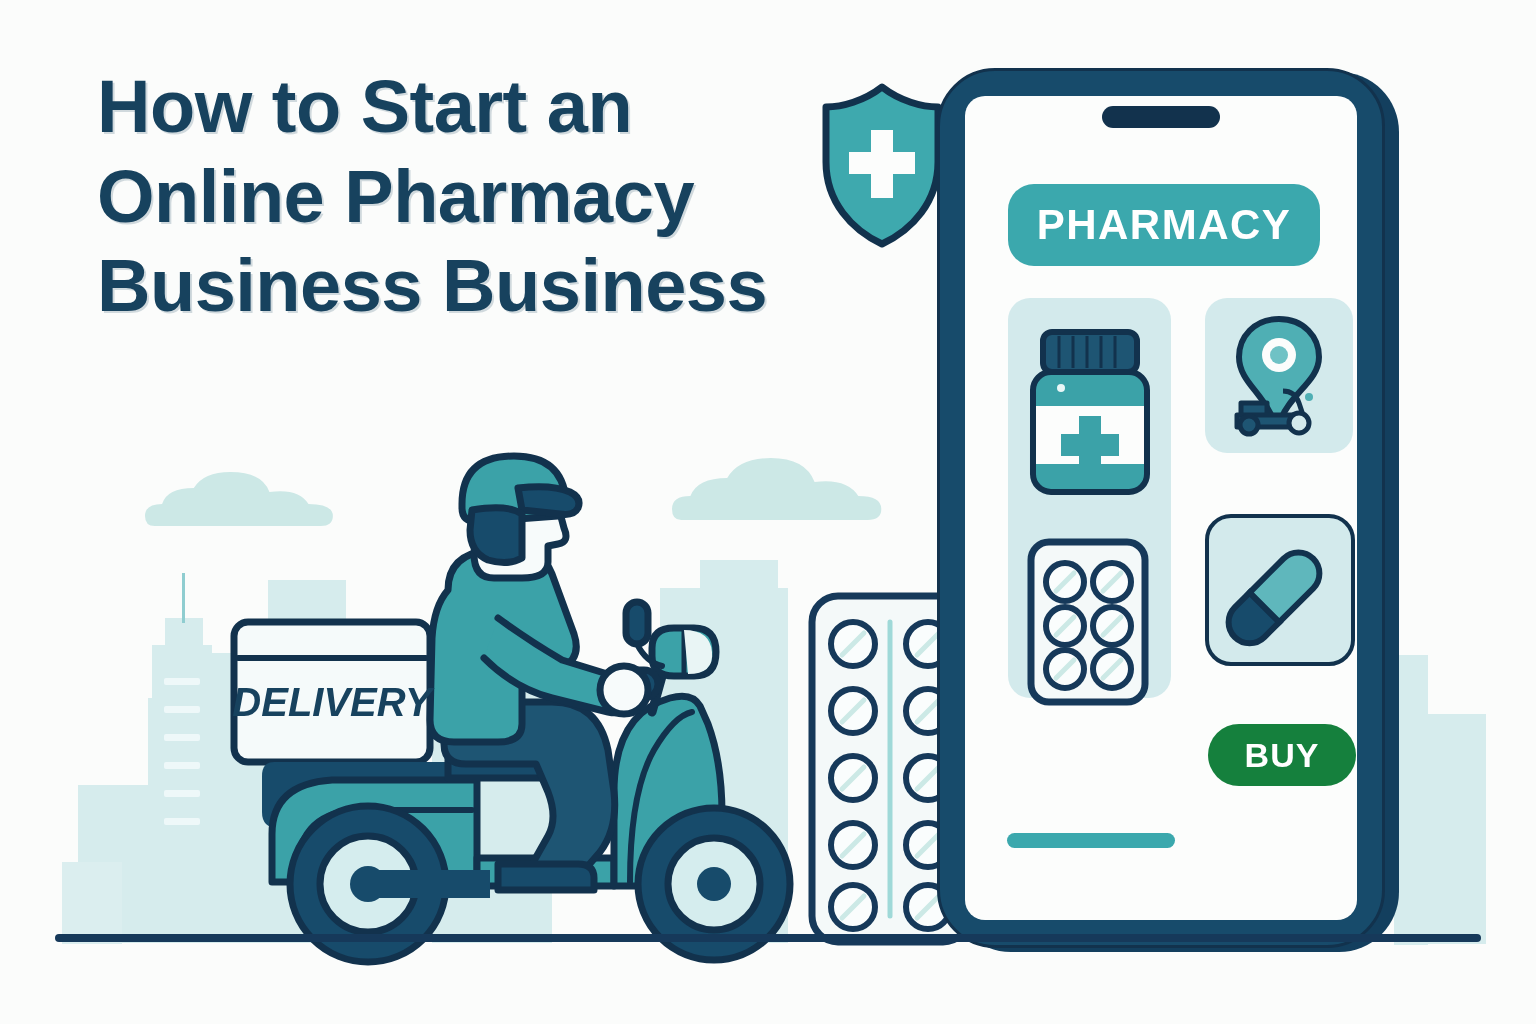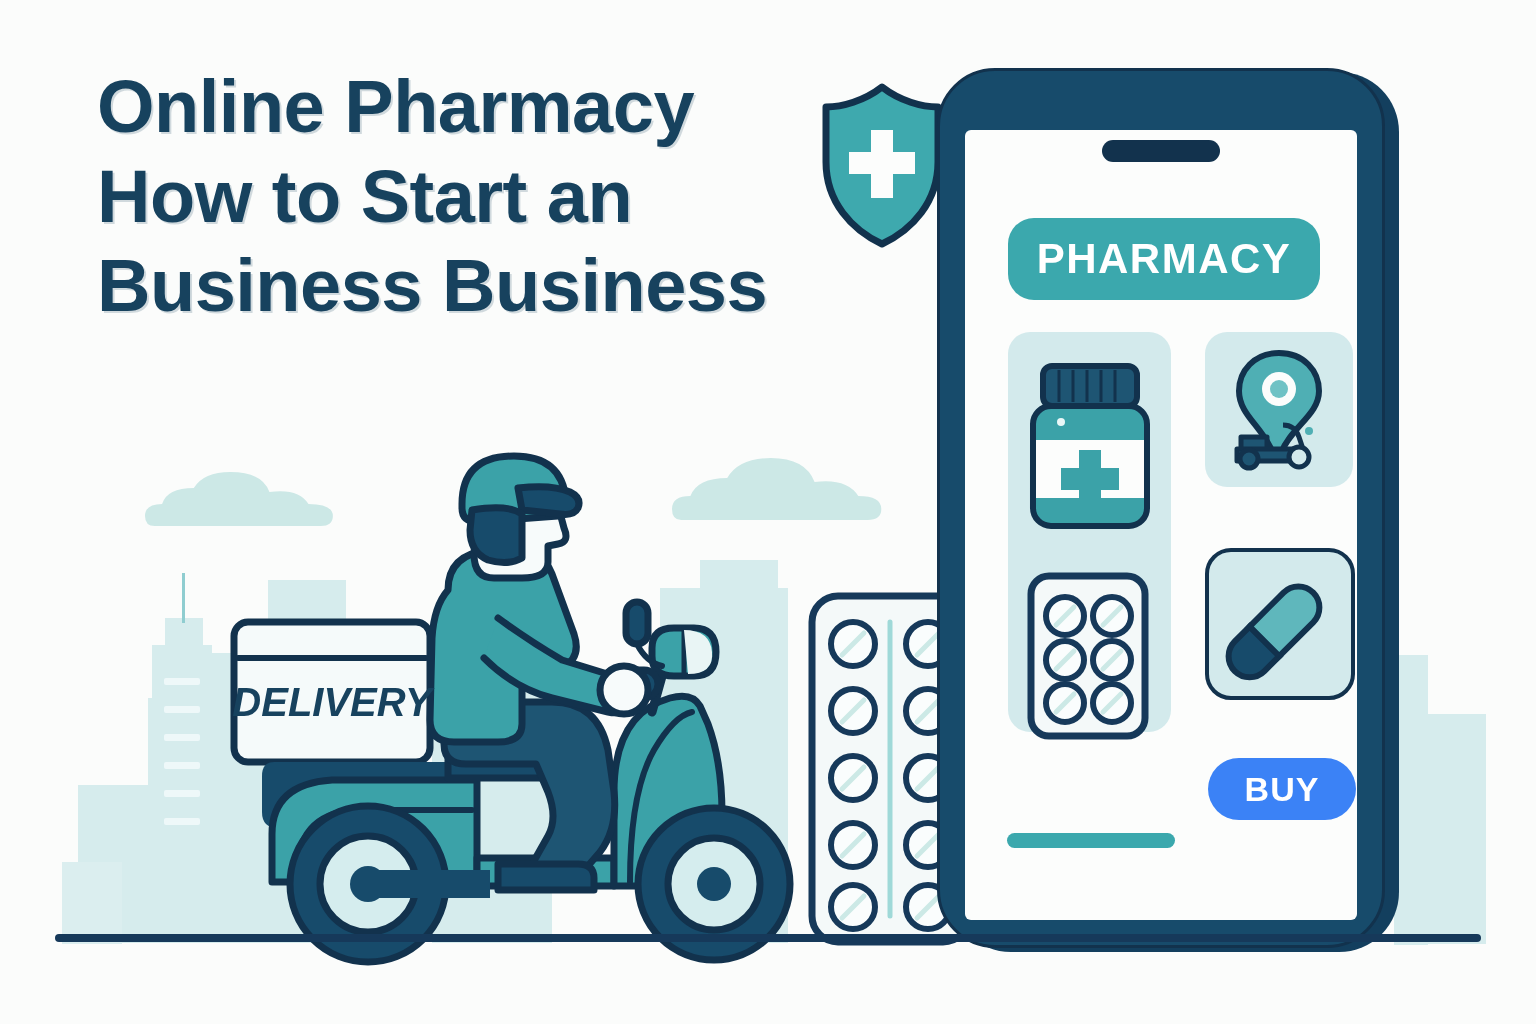--- a/index.html
+++ b/index.html
@@ -88,23 +88,22 @@
     width: 100%; height: 100%;
     background: #174b6b;
     border: 3px solid #12324d;
     border-radius: 58px;
     box-sizing: border-box;
   }
   .phone-screen {
     position: absolute;
     left: 25px; top: 25px; right: 25px; bottom: 25px;
     background: #fcfdfc;
-    border-radius: 6px;
+    border-radius: 20px;
     overflow: hidden;
-    margin-top: 34px;
   }
   .notch {
     position: absolute;
     left: 50%;
     transform: translateX(-50%);
     top: 10px;
     width: 118px;
     height: 22px;
     background: #12324d;
     border-radius: 11px;
@@ -138,21 +137,21 @@
     left: 240px; top: 418px; width: 150px; height: 152px;
     border: 4px solid #12324d;
     box-sizing: border-box;
     border-radius: 26px;
   }
 
   .buy-btn {
     position: absolute;
     left: 243px; top: 628px;
     width: 148px; height: 62px;
-    background: #3b82f6;
+    background: #15803d;
     border-radius: 31px;
     display: flex;
     align-items: center;
     justify-content: center;
   }
   .buy-btn span {
     color: #ffffff;
     font-size: 34px;
     font-weight: bold;
     letter-spacing: 1px;
@@ -226,22 +225,22 @@
     <div class="building" style="left:660px;top:588px;width:128px;height:355px;"></div>
     <div class="building" style="left:700px;top:560px;width:78px;height:40px;"></div>
 
     <div class="building" style="left:1394px;top:655px;width:34px;height:290px;"></div>
     <div class="building" style="left:1394px;top:714px;width:92px;height:230px;"></div>
 
     <div class="building lighter" style="left:62px;top:862px;width:60px;height:82px;"></div>
   </div>
 
   <div class="title">
+    <span class="ln">How to Start an</span>
     <span class="ln">Online Pharmacy</span>
-    <span class="ln">How to Start an</span>
     <span class="ln">Business Business</span>
   </div>
 
   <div class="shield-wrap">
     <svg width="128" height="168" viewBox="0 0 128 168" aria-hidden="true">
       <path d="M64 5 C46 19 24 25 8 25 L8 80 C8 120 34 148 64 162 C94 148 120 120 120 80 L120 25 C104 25 82 19 64 5 Z" fill="#3EA9AE" stroke="#12324D" stroke-width="7" stroke-linejoin="round"></path>
       <path d="M53 48 h22 v22 h22 v22 h-22 v24 h-22 v-24 h-22 v-22 h22 Z" fill="#FCFDFC"></path>
     </svg>
   </div>
 

